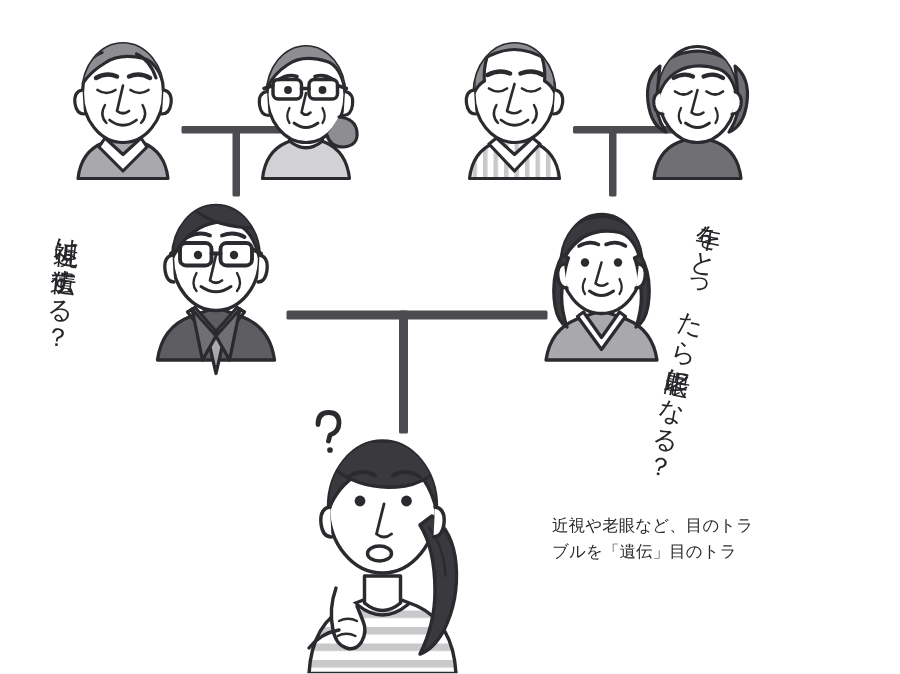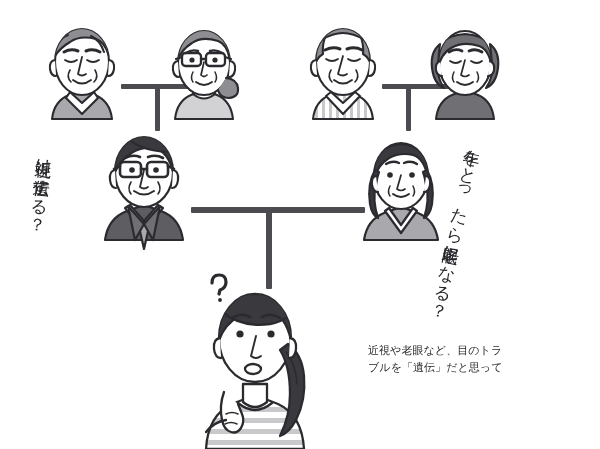--- a/index.html
+++ b/index.html
@@ -347,16 +347,16 @@
   <div id="cap-left" class="vcap">
     <span class="col">近視は</span><span class="col">遺伝する？</span>
   </div>
 
   <div id="cap-right" class="vcap">
     <span class="col">年をとったら</span><span class="col">老眼になる？</span>
   </div>
 
   <div id="body-text">
     <span class="ln">近視や老眼など、目のトラ</span>
-    <span class="ln">ブルを「遺伝」だと思って</span>
+    <span class="ln">ブルを「遺伝」目のトラ</span>
   </div>
 
 </div>
 
 </body></html>

